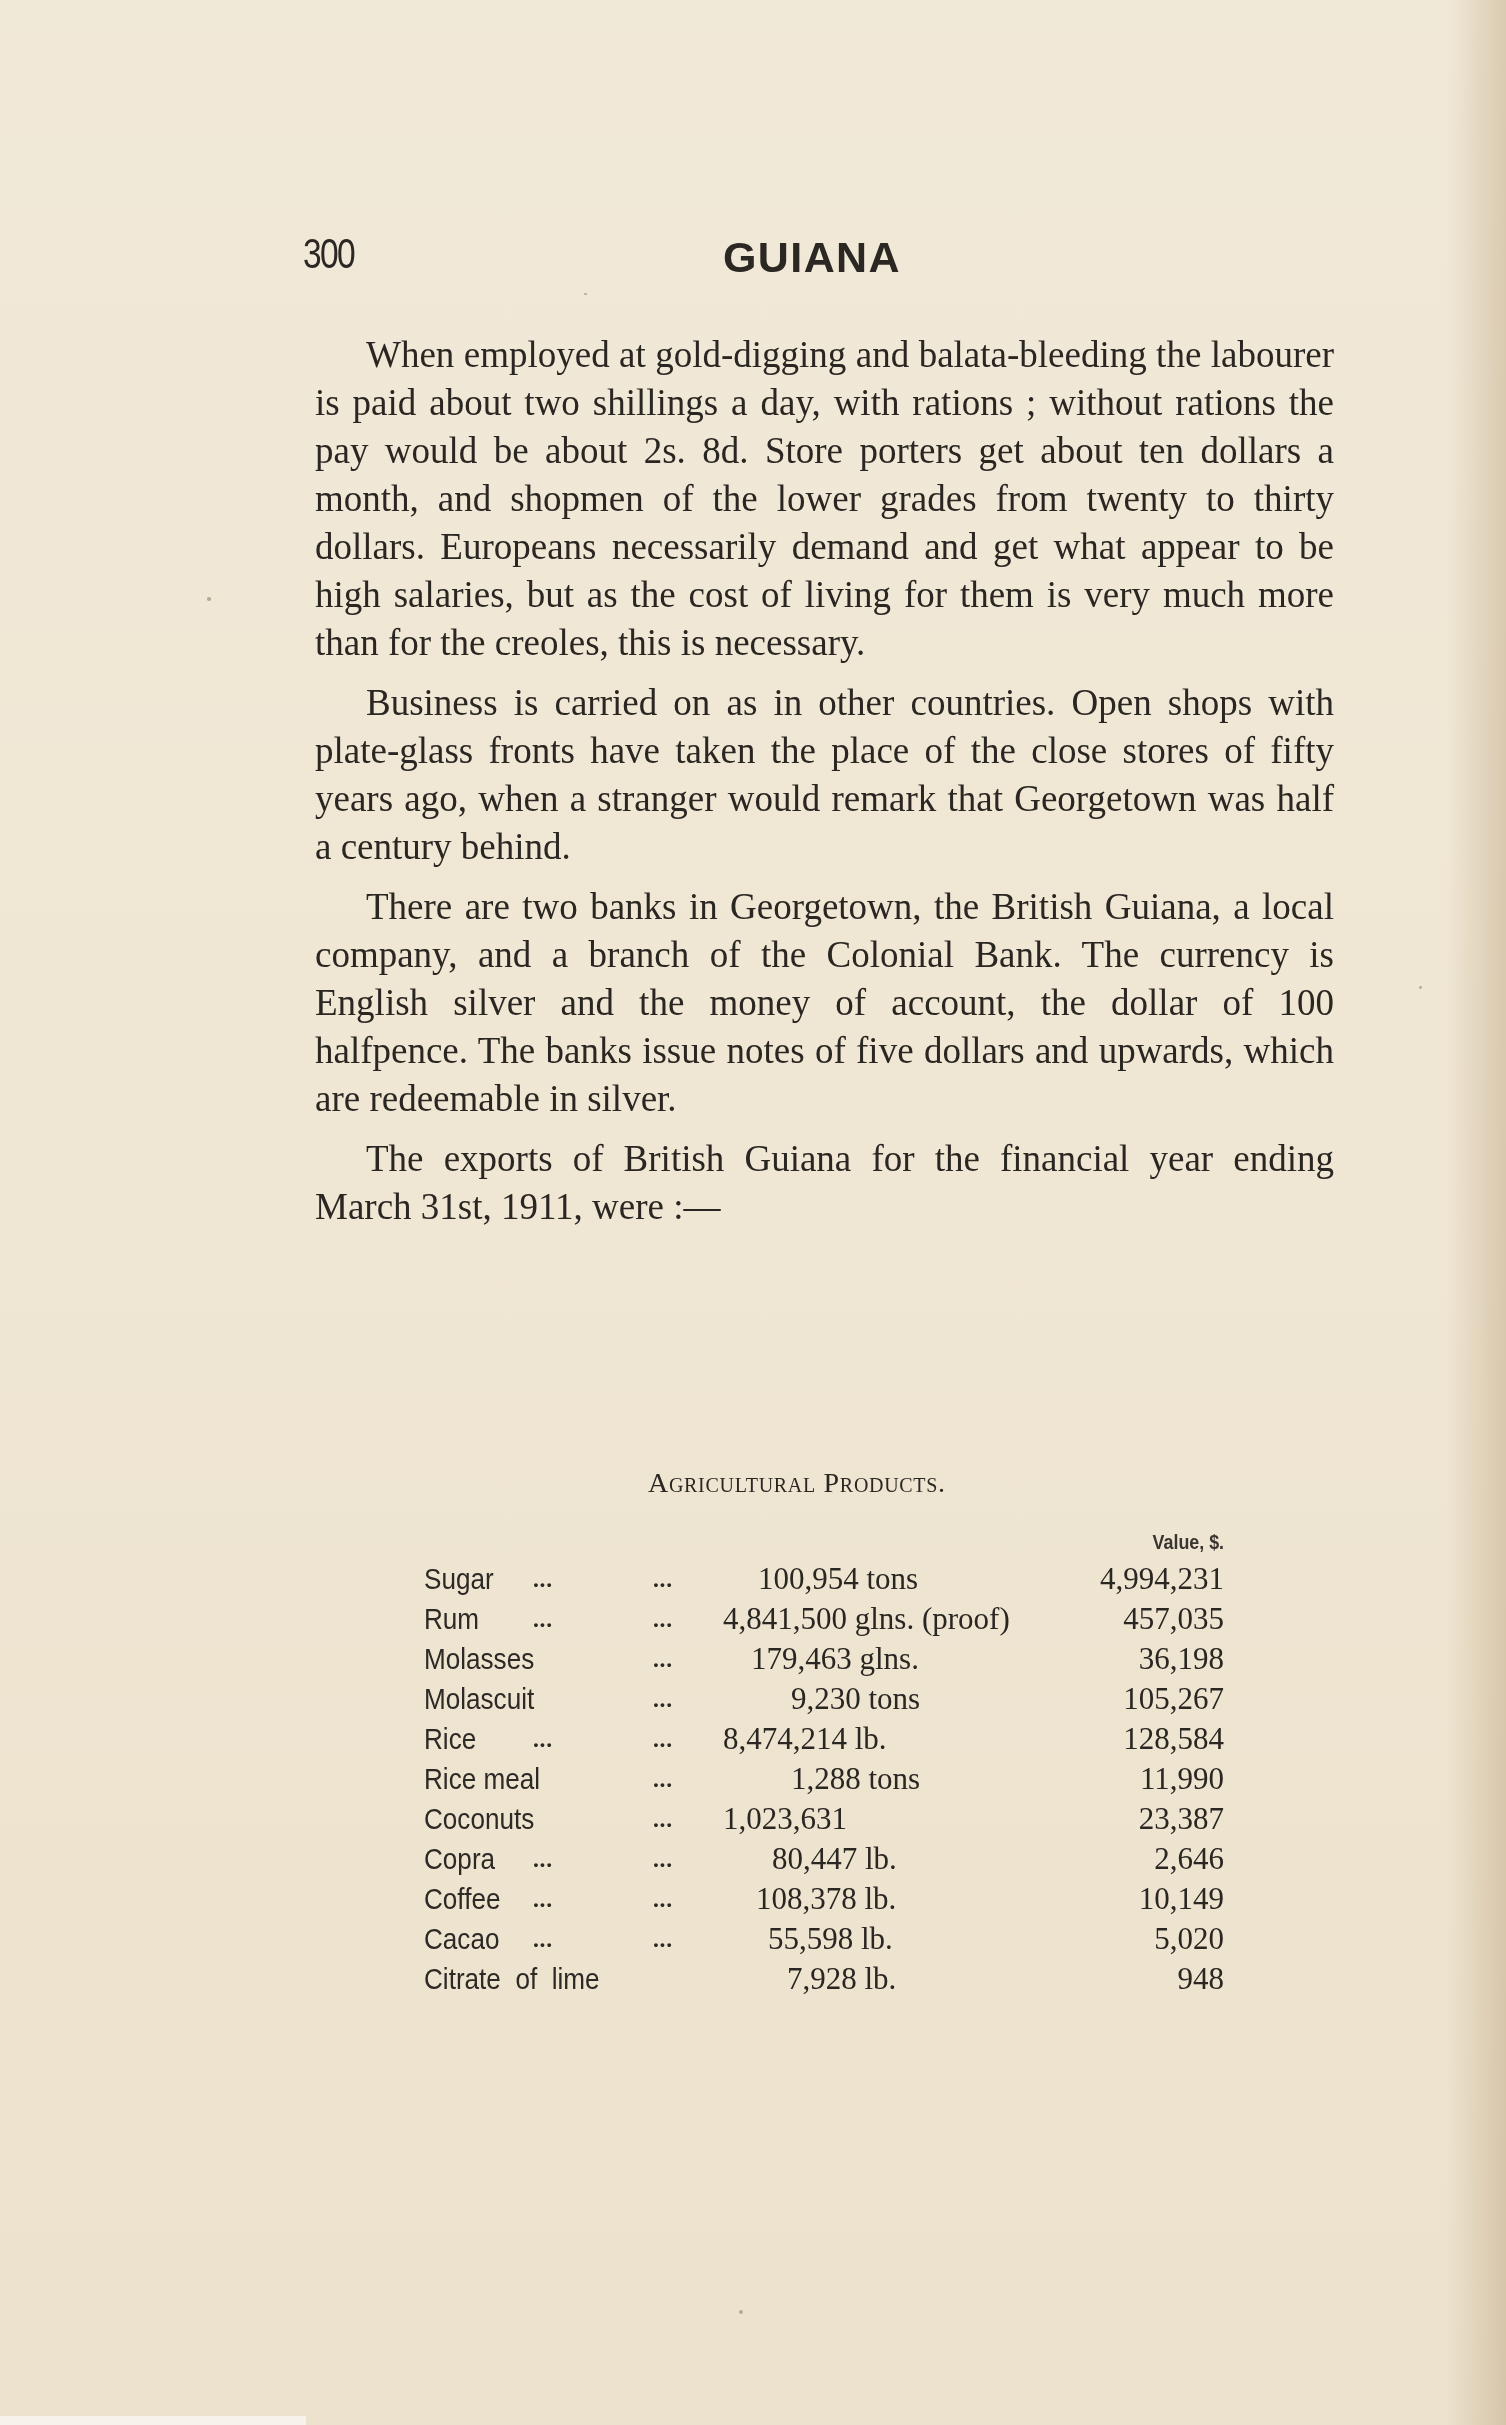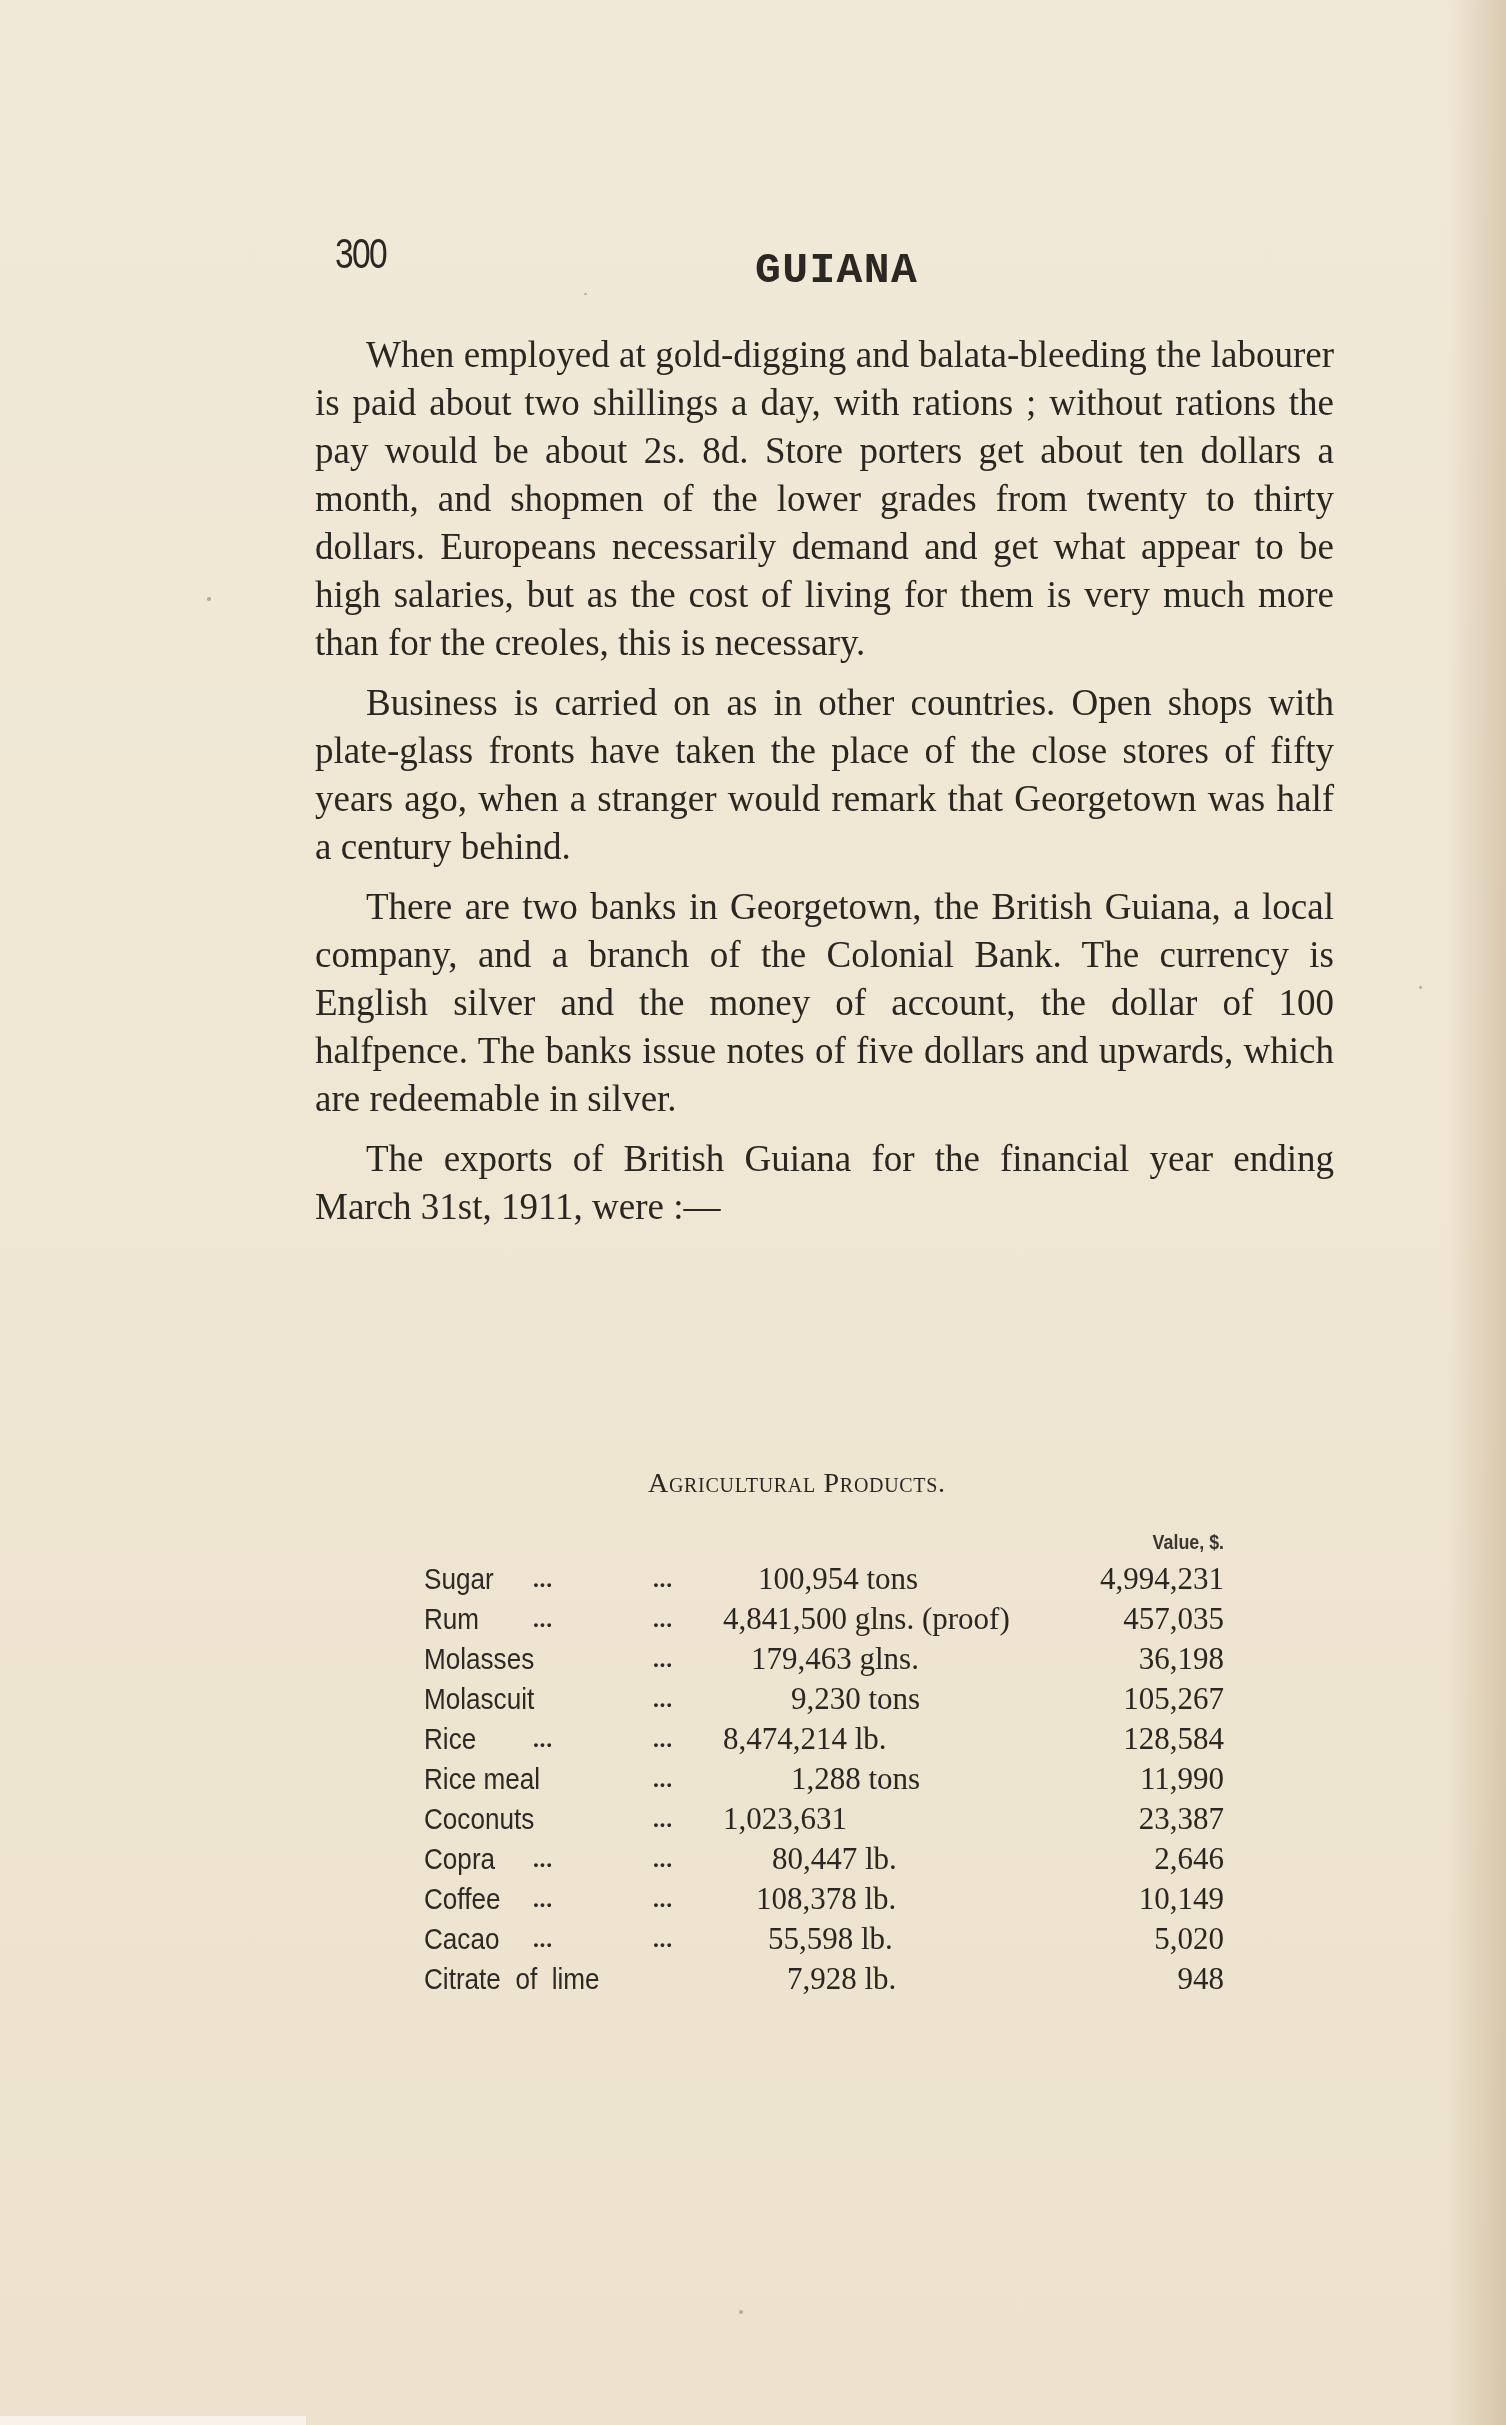--- a/index.html
+++ b/index.html
@@ -28,38 +28,37 @@
       left: 0; bottom: 0;
       width: 306px; height: 9.7px;
       background: #f7f3ea;
     }
     .header {
       position: absolute;
       top: 229px;
       left: 303px;
       width: 1043px;
       height: 56px;
-      margin-left: 32px;
     }
     .page-number {
       position: absolute;
       left: 0;
       top: 0;
       font-family: "Liberation Sans", "DejaVu Sans", sans-serif;
       font-size: 43px;
       letter-spacing: -2.1px;
       transform: scaleX(0.78);
       transform-origin: left top;
       color: #2b2723;
     }
     .running-title {
       position: absolute;
       left: 420px;
-      top: 17px;
-      font-family: Liberation Mono, monospace;
+      top: 4px;
+      font-family: Liberation Sans, sans-serif;
       font-weight: bold;
       font-size: 43px;
       letter-spacing: 1.4px;
       color: #2b2723;
     }
     .body-text {
       position: absolute;
       top: 319px;
       left: 303px;
       width: 1043px;

